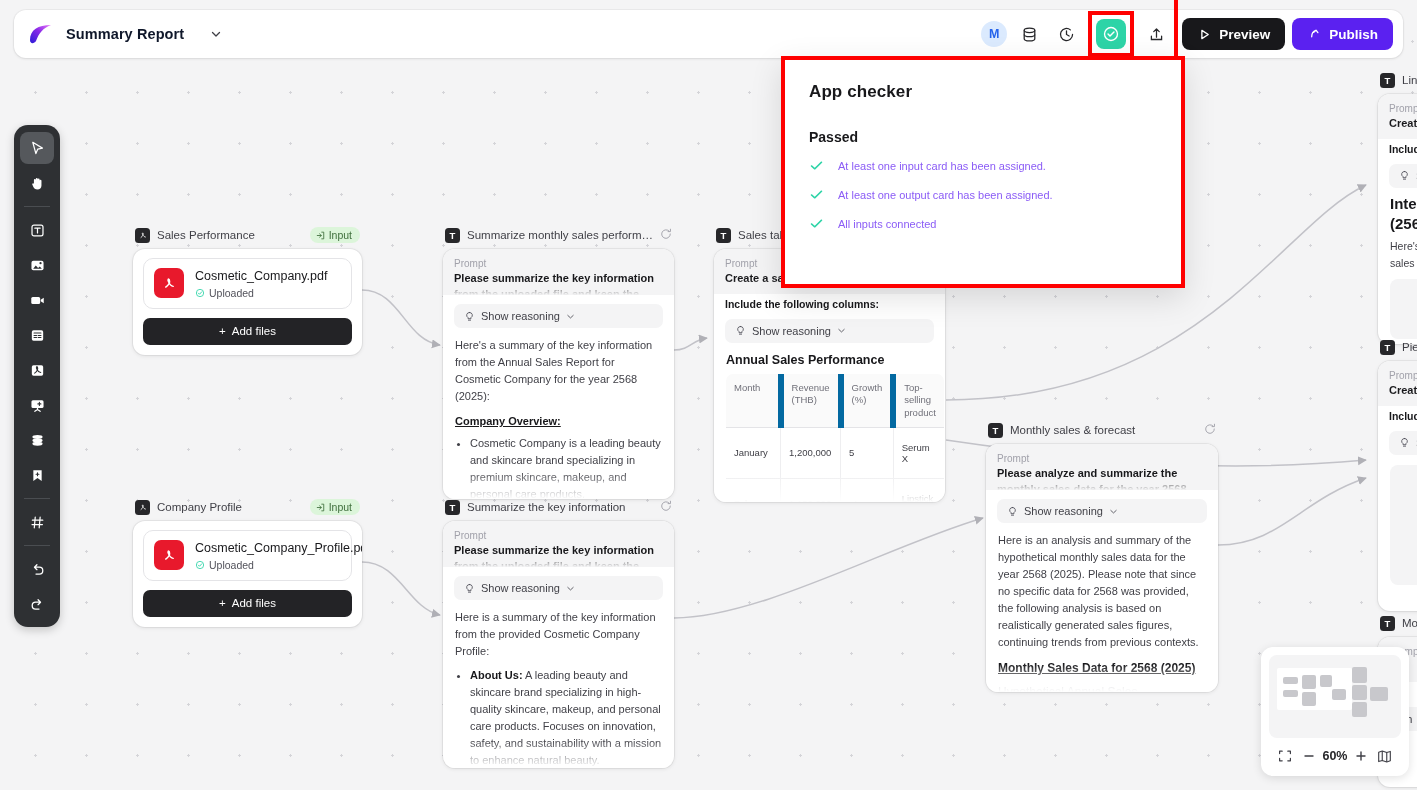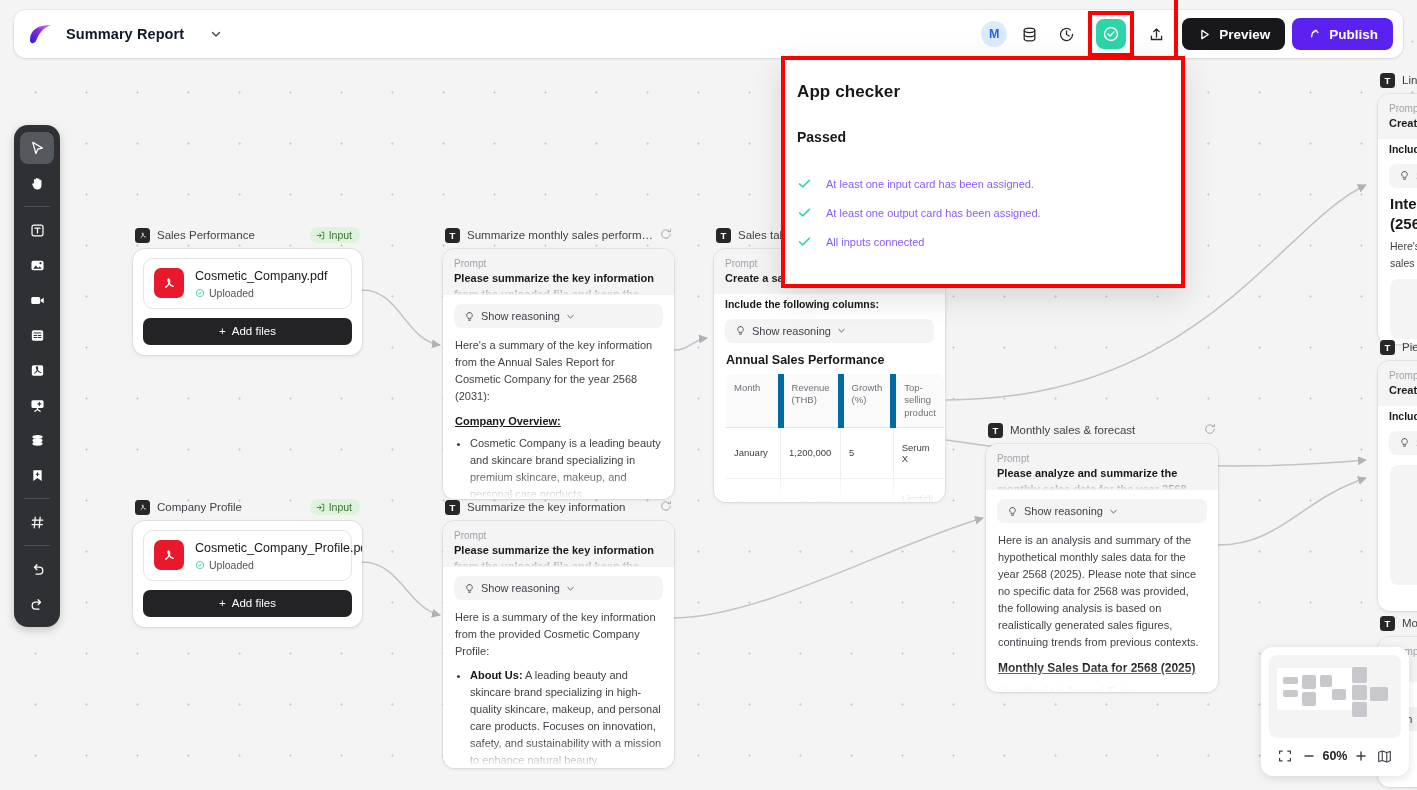--- a/index.html
+++ b/index.html
@@ -169,23 +169,23 @@
     border-left: 1px solid #eeeef0;
   }
   table.datatbl th + th { border-left: 6px solid #0369a1; }
 
   
   .checker {
     position: absolute; left: 781px; top: 56px; width: 404px; height: 232px;
     background: #fff; border: 4px solid #ff0000; z-index: 60;
     box-shadow: 0 10px 30px rgba(0,0,0,.12);
   }
-  .checker-inner { padding: 22px 12px; }
+  .checker-inner { padding: 22px 24px; }
   .checker h2 { font-size: 17px; color: #18181b; font-weight: 700; letter-spacing: .1px; }
-  .checker h3 { font-size: 14px; color: #18181b; font-weight: 700; margin: 27px 0 24px; }
+  .checker h3 { font-size: 14px; color: #18181b; font-weight: 700; margin: 27px 0 6px; }
   .check-row { display: flex; align-items: center; gap: 14px; padding: 7px 0; }
   .check-row span.txt { font-size: 11px; color: #8b5cf6; }
   .redtail {
     position: absolute; left: 389px; top: -64px; width: 4px; height: 64px; background: #ff0000;
   }
 
   
   .minipanel {
     position: absolute; right: 8px; bottom: 14px; width: 148px;
     background: #fff; border-radius: 12px; z-index: 50;
@@ -485,21 +485,21 @@
       <div class="reason-pill">
         <svg width="11" height="11" viewBox="0 0 12 12">
           <path d="M6,1.6 A3,3 0 0 1 7.6,7.2 V8.4 H4.4 V7.2 A3,3 0 0 1 6,1.6 Z M4.8,10 H7.2" fill="none" stroke="#52525b" stroke-width="0.95" stroke-linecap="round"></path>
         </svg>
         <span>Show reasoning</span>
         <svg width="9" height="9" viewBox="0 0 10 10">
           <path d="M2,3.8 L5,6.6 L8,3.8" fill="none" stroke="#52525b" stroke-width="1" stroke-linecap="round"></path>
         </svg>
       </div>
       <div class="out">
-        <p>Here's a summary of the key information from the Annual Sales Report for Cosmetic Company for the year 2568 (2031):</p>
+        <p>Here's a summary of the key information from the Annual Sales Report for Cosmetic Company for the year 2568 (2025):</p>
         <h4>Company Overview:</h4>
         <ul>
           <li>Cosmetic Company is a leading beauty and skincare brand specializing in premium skincare, makeup, and personal care products.</li>
         </ul>
 
       </div>
       <div class="fade-bottom"></div>
     </div>
   </div>
 

